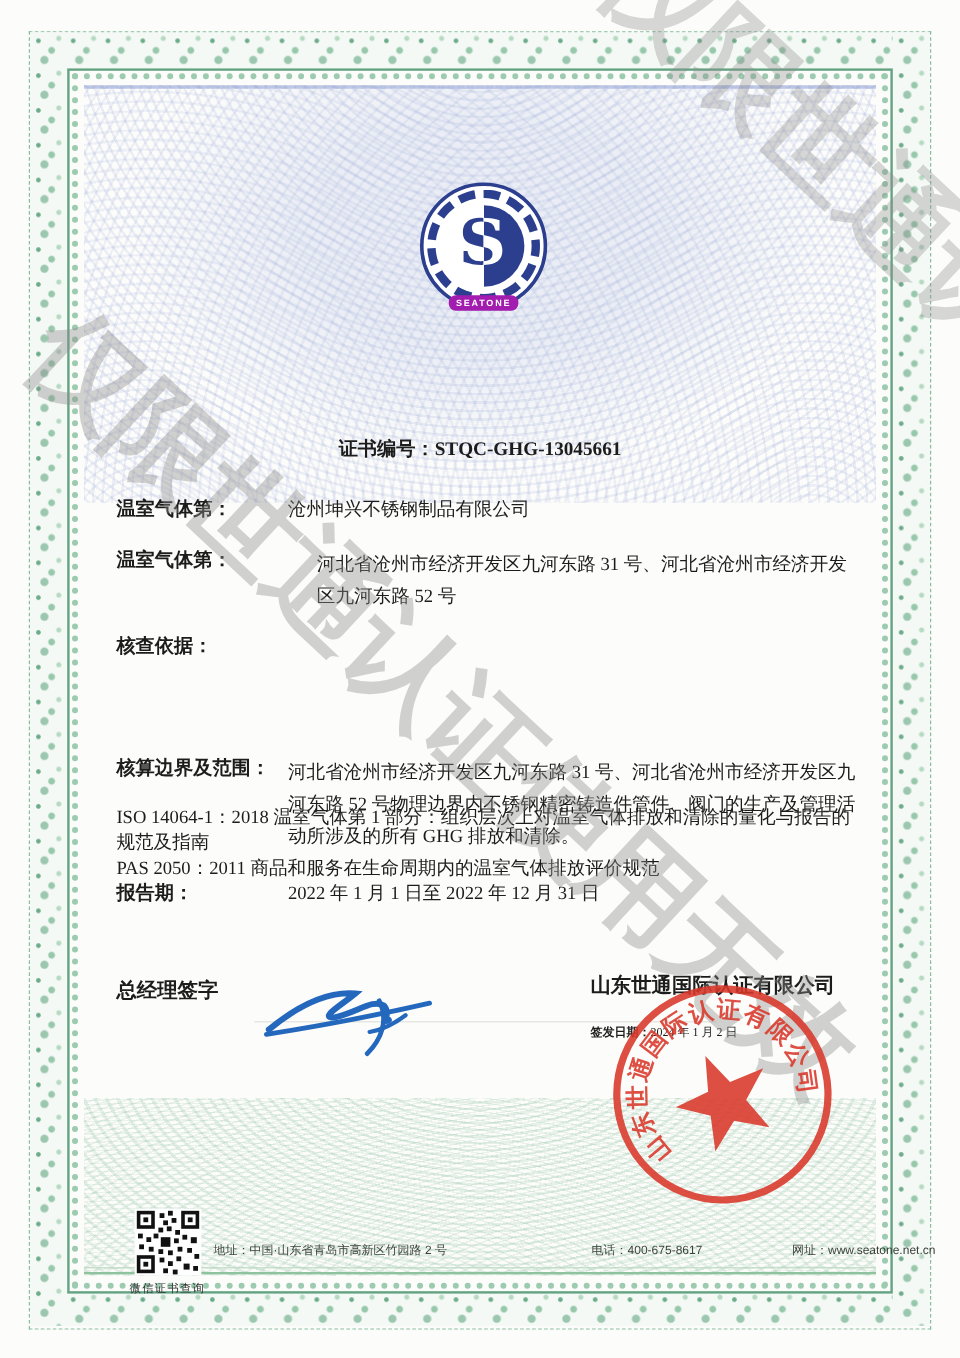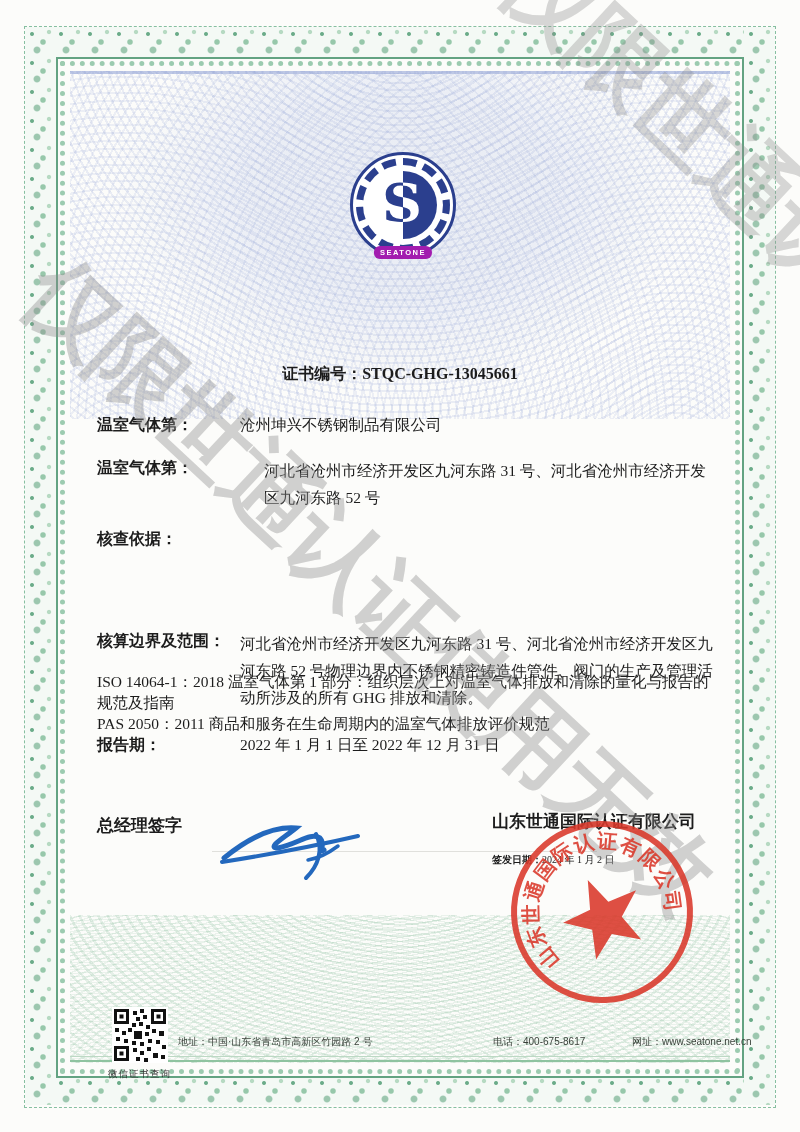--- a/index.html
+++ b/index.html
@@ -91,21 +91,21 @@
   
   .stamp{position:absolute; left:506px; top:816px; width:192px; height:192px;
     transform:rotate(-24deg); z-index:7; opacity:.88;}
   
   .qr{position:absolute; left:112px; top:1007px; width:56px; height:56px; z-index:5;}
   .qr-caption{position:absolute; left:108px; top:1068px; font-size:9.5px; color:#333; z-index:5; letter-spacing:1px;}
   .footer-line1{position:absolute; left:70px; right:70px; top:1056px; border-top:1px solid #bcd9c4; z-index:2;}
   .footer-line2{position:absolute; left:70px; right:70px; top:1060px; border-top:2px solid #8fc3a0; z-index:2;}
   .footer-text{position:absolute; top:1035px; font-size:10px; color:#3a413a;
     font-family:Liberation Sans, sans-serif; z-index:5; white-space:nowrap;}
-  .ft-address{left:178px;} .ft-phone{left:493px;} .ft-web{left:632px;}
+  .ft-address{left:178px;} .ft-phone{left:493px;} .ft-web{left:660px;}
 </style>
 </head>
 <body>
 
 <div class="page">
 
   <div class="guilloche-top"></div>
   <div class="guilloche-bottom"></div>
 
   <div class="frame-outer"></div>

